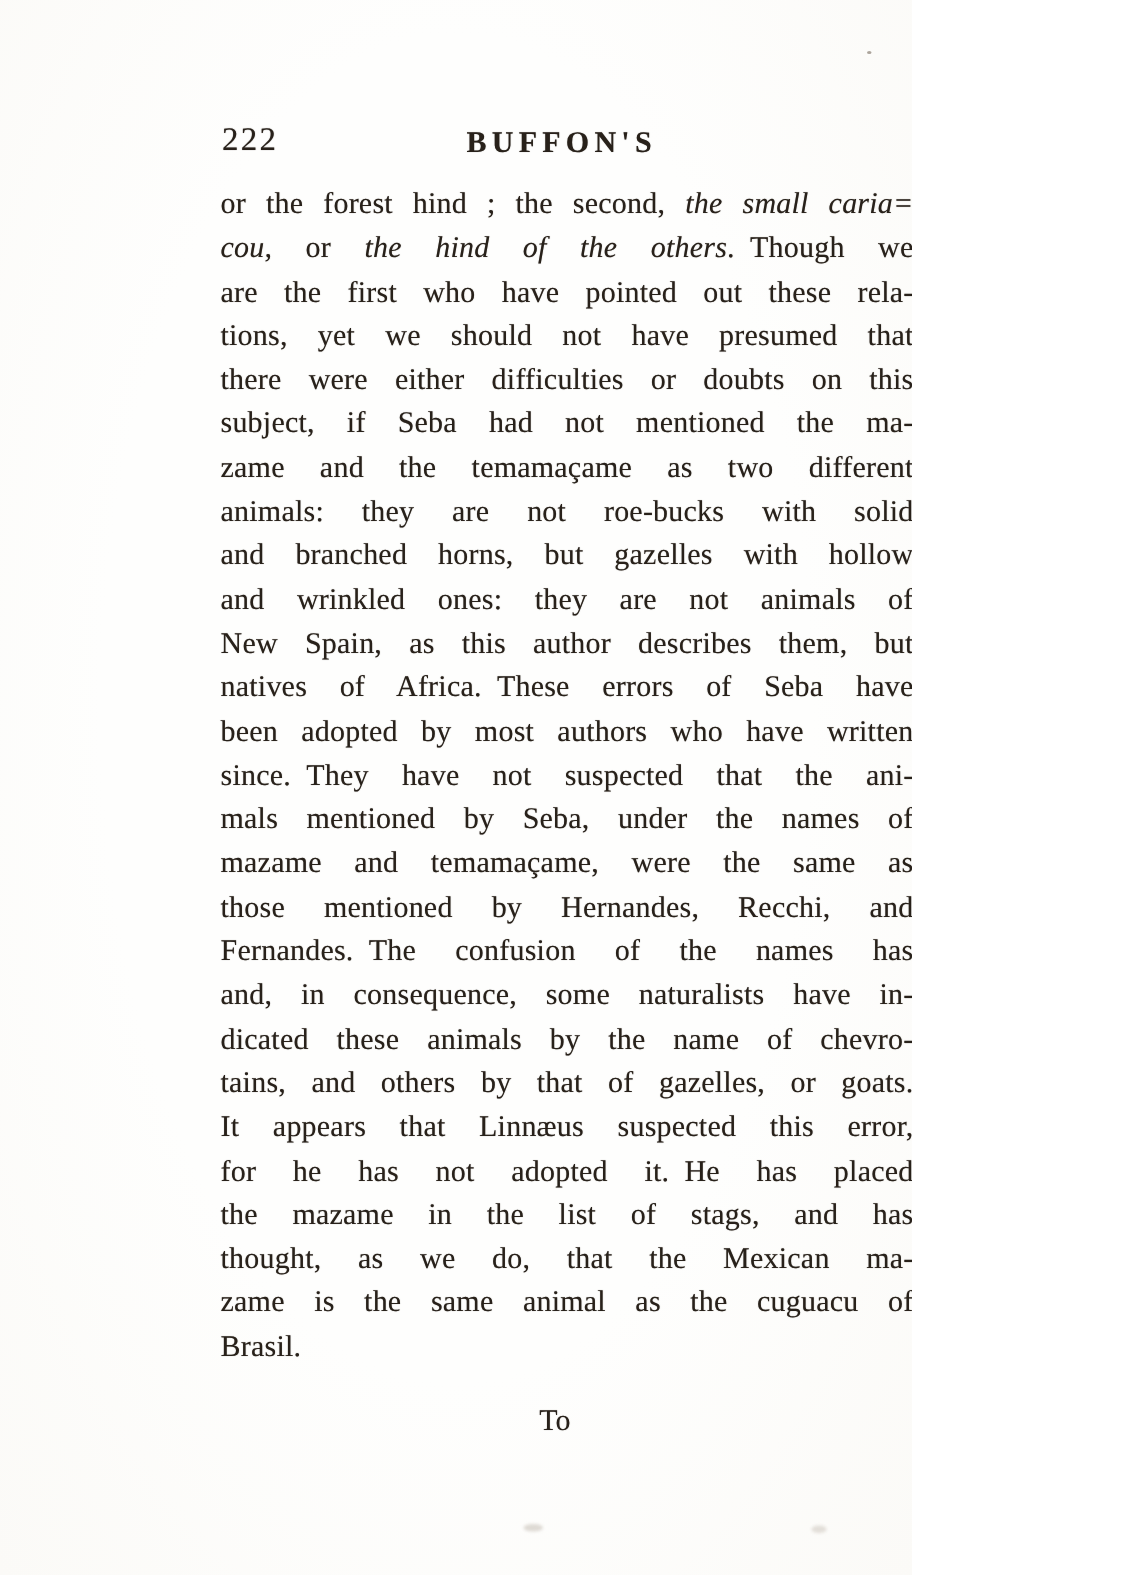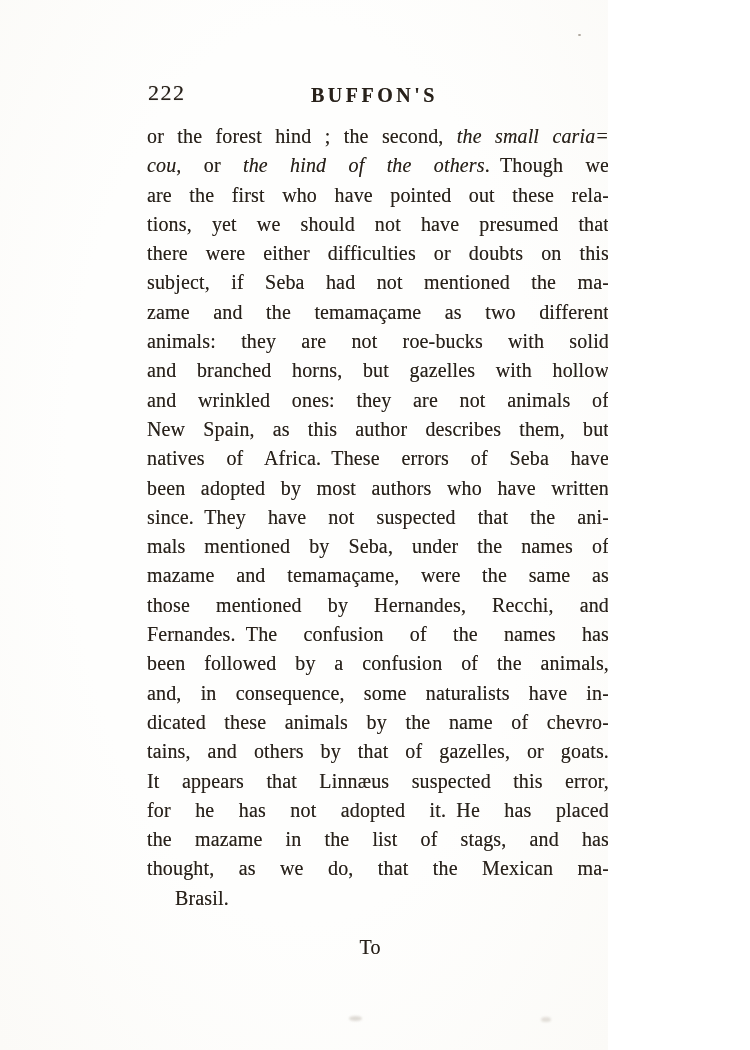--- a/index.html
+++ b/index.html
@@ -42,21 +42,20 @@
     line-height: 29.3px;
     letter-spacing: 0.15px;
     text-shadow: 0 0 0.6px rgba(40,33,26,0.5);
   }
   .line {
     text-align: justify;
     text-align-last: justify;
   }
   .line.last {
     text-align-last: left;
-    margin-left: 28px;
   }
   .it { font-style: italic; }
   .catchword-row {
     position: absolute;
     left: 147px;
     top: 936px;
     width: 462px;
     box-sizing: border-box;
     padding-right: 16px;
     text-align: center;
@@ -91,28 +90,28 @@
       <div class="line"><span>and branched horns, but gazelles with hollow</span></div>
       <div class="line"><span>and wrinkled ones: they are not animals of</span></div>
       <div class="line"><span>New Spain, as this author describes them, but</span></div>
       <div class="line"><span>natives of Africa. These errors of Seba have</span></div>
       <div class="line"><span>been adopted by most authors who have written</span></div>
       <div class="line"><span>since. They have not suspected that the ani-</span></div>
       <div class="line"><span>mals mentioned by Seba, under the names of</span></div>
       <div class="line"><span>mazame and temamaçame, were the same as</span></div>
       <div class="line"><span>those mentioned by Hernandes, Recchi, and</span></div>
       <div class="line"><span>Fernandes. The confusion of the names has</span></div>
-      <div class="line"><span>been followed by a confusion of the animals,</span></div>
       <div class="line"><span>and, in consequence, some naturalists have in-</span></div>
       <div class="line"><span>dicated these animals by the name of chevro-</span></div>
       <div class="line"><span>tains, and others by that of gazelles, or goats.</span></div>
       <div class="line"><span>It appears that Linnæus suspected this error,</span></div>
       <div class="line"><span>for he has not adopted it. He has placed</span></div>
       <div class="line"><span>the mazame in the list of stags, and has</span></div>
       <div class="line"><span>thought, as we do, that the Mexican ma-</span></div>
+      <div class="line"><span>zame is the same animal as the cuguacu of</span></div>
       <div class="line last"><span>Brasil.</span></div>
     </div>
 
   <div class="catchword-row">
     <span>To</span>
   </div>
 
   <div class="speck speck-a"></div>
   <div class="speck speck-b"></div>
   <div class="speck smudge-a"></div>

